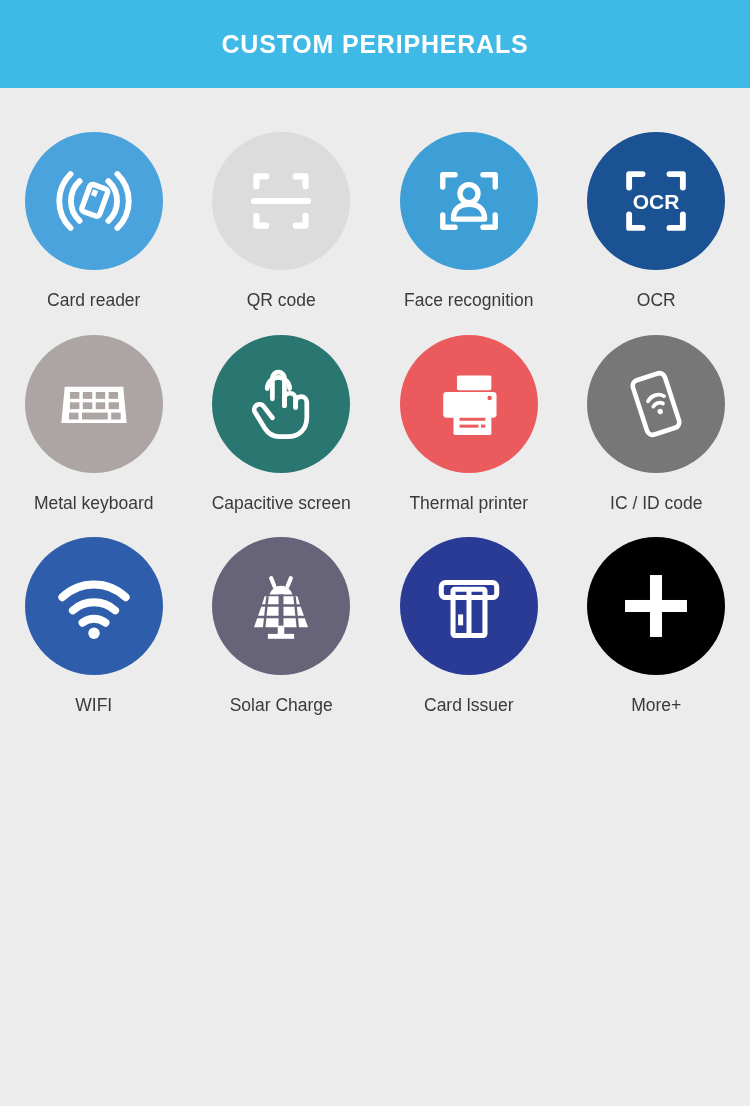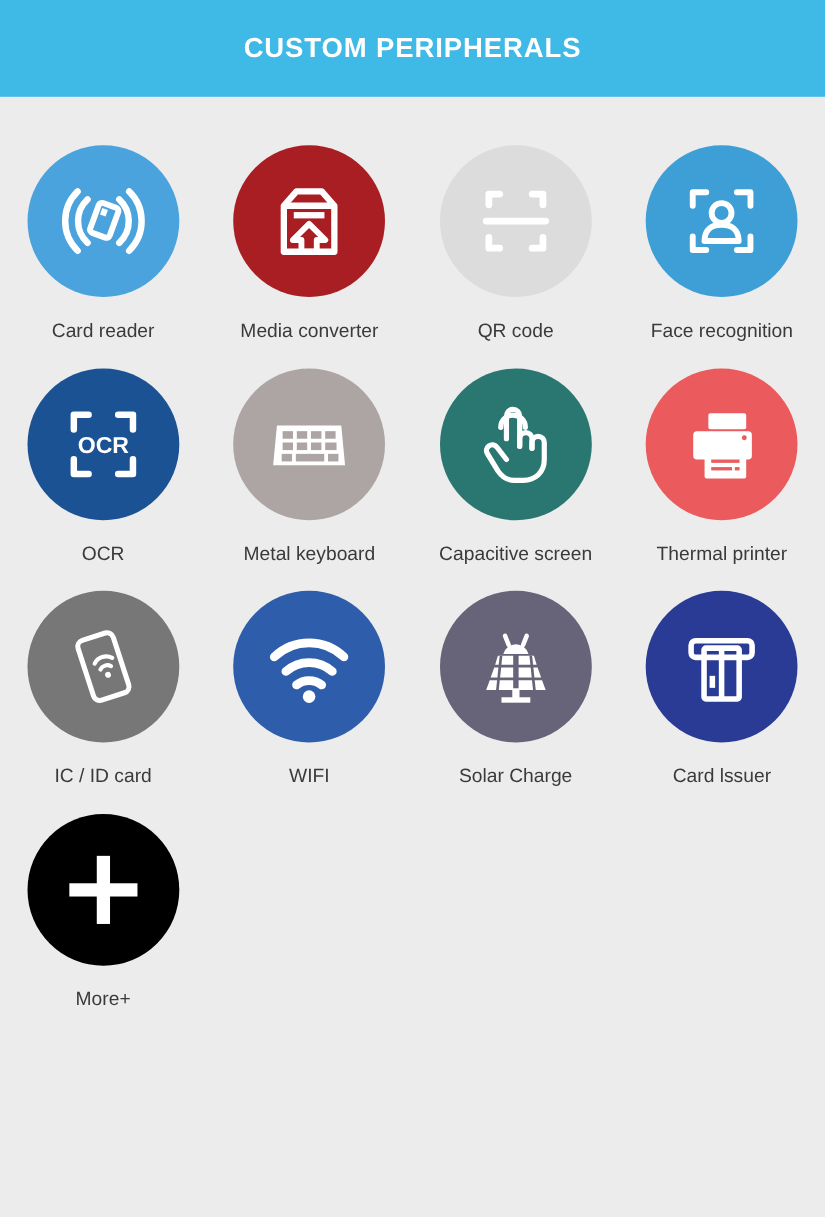--- a/index.html
+++ b/index.html
@@ -83,31 +83,20 @@
           </g>
           <g transform="rotate(20 50 50)">
             <rect x="40" y="33" width="21" height="32" rx="3.5" fill="none" stroke="#fff" stroke-width="6"></rect>
             <rect x="44.5" y="38" width="6" height="7" fill="#fff"></rect>
           </g>
         </svg>
       </div>
       <div class="label">Card reader</div>
     </div>
 
-    <div class="cell">
-      <div class="circle" style="background:#a81e23">
-        <svg width="82" height="82" viewBox="0 0 100 100">
-          <path d="M22 33 L36 17 L64 17 L78 33 L78 84 L22 84 Z" fill="none" stroke="#fff" stroke-width="7" stroke-linejoin="round"></path>
-          <line x1="22" y1="33" x2="78" y2="33" stroke="#fff" stroke-width="7"></line>
-          <rect x="33" y="40" width="34" height="7" fill="#fff"></rect>
-          <path d="M50 53 L68 71 L58.5 71 L58.5 84 L41.5 84 L41.5 71 L32 71 Z" fill="none" stroke="#fff" stroke-width="6.5" stroke-linejoin="round"></path>
-        </svg>
-      </div>
-      <div class="label">Media converter</div>
-    </div>
 
     <div class="cell">
       <div class="circle" style="background:#dcdcdc">
         <svg width="82" height="82" viewBox="0 0 100 100">
           <g fill="none" stroke="#fff" stroke-width="7.5" stroke-linecap="round" stroke-linejoin="round">
             <path d="M32 20 L20 20 L20 32"></path>
             <path d="M68 20 L80 20 L80 32"></path>
             <path d="M32 80 L20 80 L20 68"></path>
             <path d="M68 80 L80 80 L80 68"></path>
             <line x1="17" y1="50" x2="83" y2="50"></line>
@@ -209,21 +198,21 @@
           <g transform="rotate(-18 50 50)">
             <rect x="30" y="16" width="40" height="68" rx="7" fill="none" stroke="#fff" stroke-width="5.5"></rect>
             <g fill="none" stroke="#fff" stroke-width="4.5" stroke-linecap="round">
               <path d="M42 44 A14 14 0 0 1 62 44"></path>
               <path d="M46 52 A8.5 8.5 0 0 1 58 52"></path>
             </g>
             <circle cx="52" cy="60" r="3.2" fill="#fff"></circle>
           </g>
         </svg>
       </div>
-      <div class="label">IC / ID card</div>
+      <div class="label">IC / ID code</div>
     </div>
 
     <div class="cell">
       <div class="circle" style="background:#2e5eab">
         <svg width="88" height="88" viewBox="0 0 100 100">
           <g fill="none" stroke="#fff" stroke-linecap="round">
             <path d="M14 40 A52 52 0 0 1 86 40" stroke-width="9"></path>
             <path d="M26 55 A36 36 0 0 1 74 55" stroke-width="9"></path>
             <path d="M37 69 A21 21 0 0 1 63 69" stroke-width="9"></path>
           </g>

